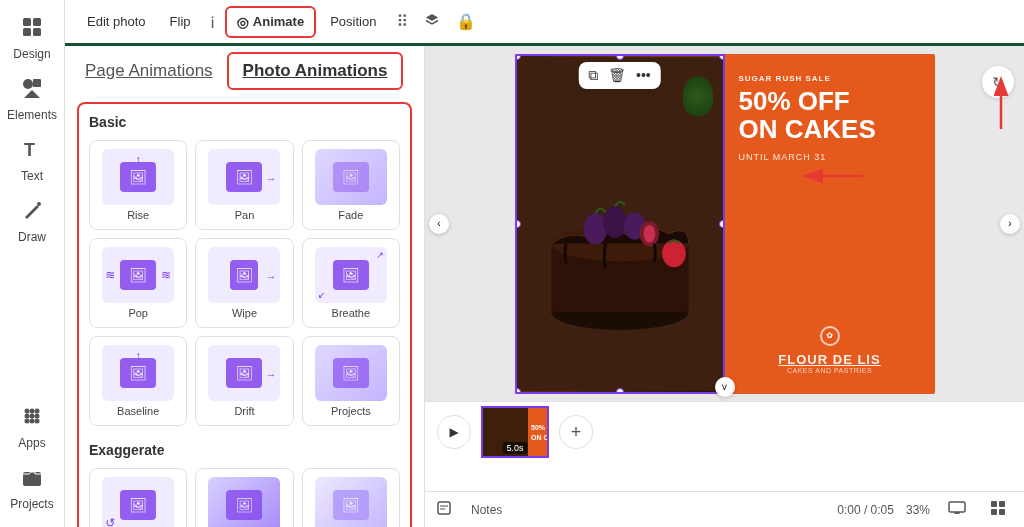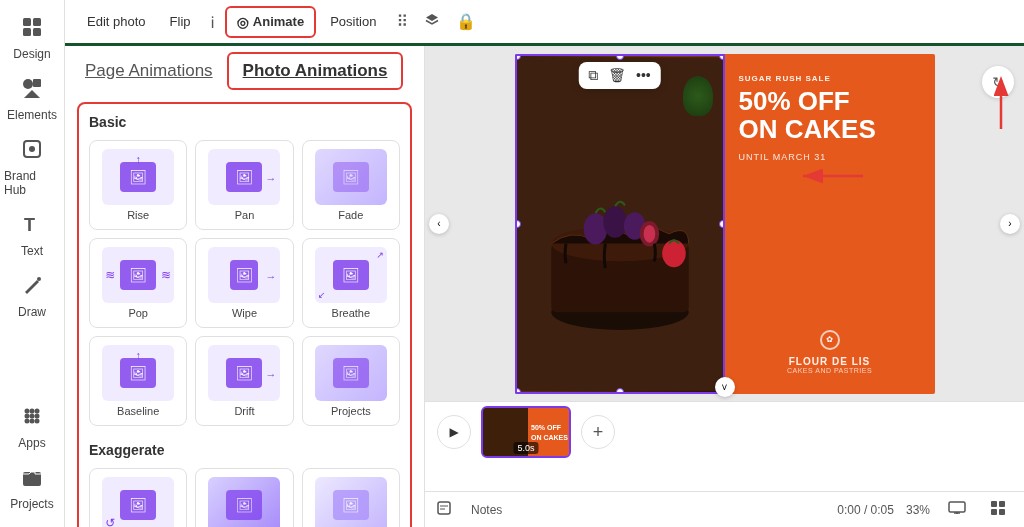--- a/index.html
+++ b/index.html
@@ -232,21 +232,21 @@
     .canvas-orange .sale-label { font-size: 8px; letter-spacing: 1px; font-weight: 600; color: rgba(255,255,255,0.9); margin-bottom: 4px; }
     .canvas-orange .big-text { font-size: 26px; font-weight: 900; line-height: 1.1; }
     .canvas-orange .sub-text { font-size: 9px; letter-spacing: 1px; margin-top: 8px; color: rgba(255,255,255,0.85); }
     .canvas-bottom {
       margin-top: auto;
       display: flex;
       flex-direction: column;
       align-items: center;
     }
     .logo-circle { width: 20px; height: 20px; border-radius: 50%; border: 2px solid rgba(255,255,255,0.7); display: flex; align-items: center; justify-content: center; font-size: 8px; margin-bottom: 2px; }
-    .logo-text { font-size: 10px; font-weight: 700; letter-spacing: 1px; color: rgba(255,255,255,0.9); }
+    .logo-text { font-size: 13px; font-weight: 700; letter-spacing: 1px; color: rgba(255,255,255,0.9); text-decoration: underline; }
     .logo-sub { font-size: 7px; letter-spacing: 0.5px; color: rgba(255,255,255,0.7); }
 
     
     .sel-handle {
       position: absolute;
       width: 8px; height: 8px;
       background: #fff;
       border: 1.5px solid #7c3aed;
       border-radius: 50%;
     }
@@ -299,23 +299,23 @@
       border: 1.5px solid #e0e0e0;
       background: #fff;
       display: flex;
       align-items: center;
       justify-content: center;
       cursor: pointer;
       font-size: 12px;
       color: #333;
     }
     .timeline-thumb {
-      width: 90px;
+      width: 68px;
       height: 52px;
-      border-radius: 6px;
+      border-radius: 0;
       overflow: hidden;
       border: 2px solid #7c3aed;
       position: relative;
       cursor: pointer;
       background: #ec4899;
     }
     .timeline-thumb-inner {
       width: 100%;
       height: 100%;
       background: linear-gradient(135deg, #3d1f0a 30%, #e55a1c 70%);
@@ -404,29 +404,20 @@
   </div>
   <div class="sidebar-item">
     <div class="icon-wrap">
       <svg width="22" height="22" viewBox="0 0 22 22" fill="none">
         <circle cx="7" cy="7" r="5" fill="#555"></circle>
         <rect x="12" y="2" width="8" height="8" rx="1" fill="#555"></rect>
         <polygon points="11,13 19,21 3,21" fill="#555"></polygon>
       </svg>
     </div>
     <span class="label">Elements</span>
-  </div>
-  <div class="sidebar-item">
-    <div class="icon-wrap">
-      <svg width="22" height="22" viewBox="0 0 22 22" fill="none">
-        <rect x="3" y="3" width="16" height="16" rx="3" stroke="#555" stroke-width="2" fill="none"></rect>
-        <circle cx="11" cy="11" r="3" fill="#555"></circle>
-      </svg>
-    </div>
-    <span class="label">Brand Hub</span>
   </div>
   <div class="sidebar-item">
     <div class="icon-wrap">
       <svg width="22" height="22" viewBox="0 0 22 22" fill="none">
         <text x="3" y="18" font-size="18" font-weight="bold" fill="#555">T</text>
       </svg>
     </div>
     <span class="label">Text</span>
   </div>
   <div class="sidebar-item">

